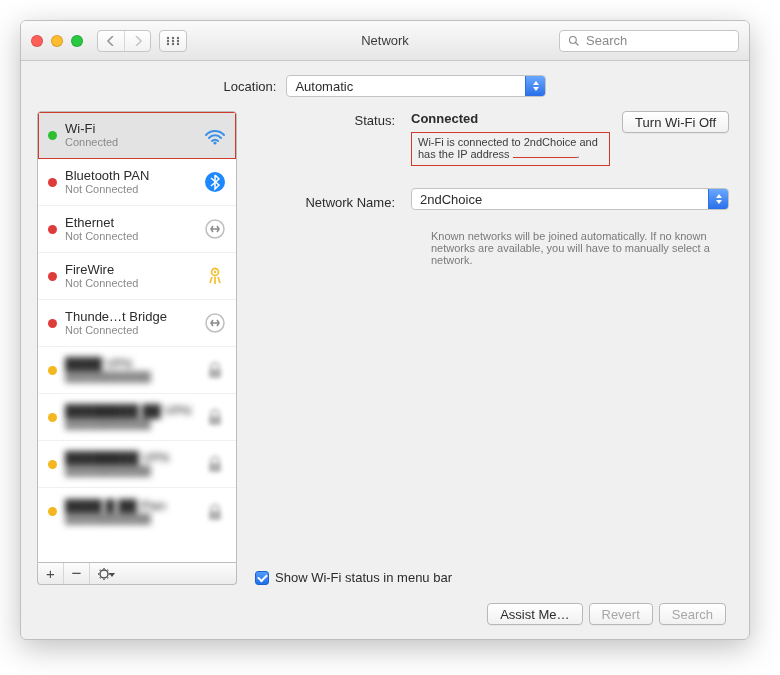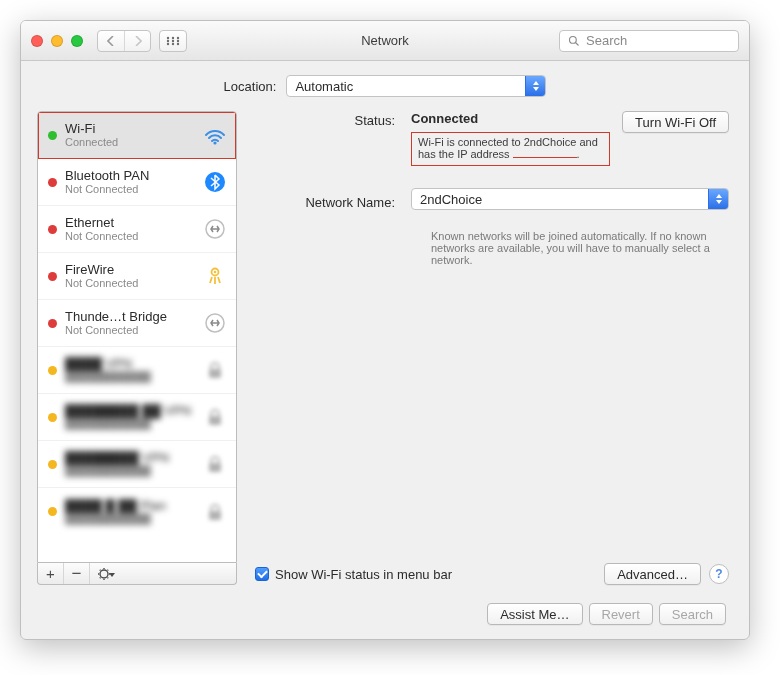--- a/index.html
+++ b/index.html
@@ -360,24 +360,20 @@
           <div class="vcol">
             <div class="fine" style="margin:6px 0 0 20px; max-width:280px;">Known networks will be joined automatically. If no known networks are available, you will have to manually select a network.</div>
           </div>
         </div>
 
         <div class="bottom-row">
           <div class="checkbox checked">
             <span class="box"></span>
             <span>Show Wi-Fi status in menu bar</span>
           </div>
-          <div style="margin-left:auto; display:flex; align-items:center; gap:8px;">
-            <div class="btn-prim">Advanced…</div>
-            <div class="help">?</div>
-          </div>
         </div>
 
       </div>
     </div>
   </div>
 
   <div class="footer">
     <div class="btn-prim">Assist Me…</div>
     <div class="btn-prim disabled">Revert</div>
     <div class="btn-prim disabled">Search</div>

